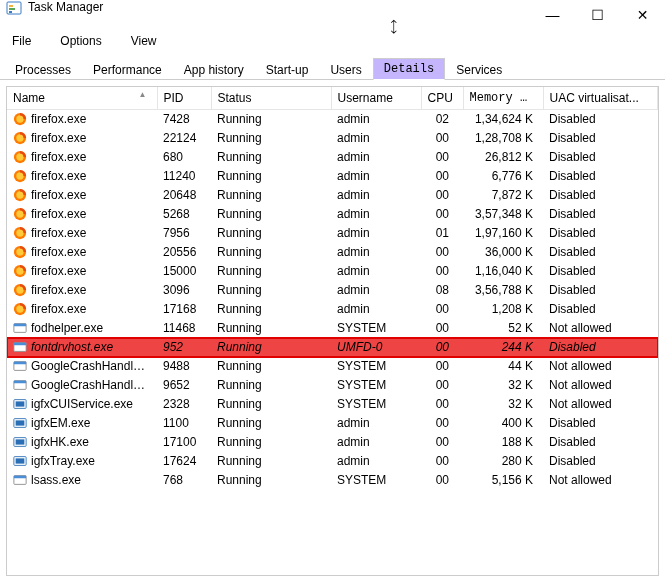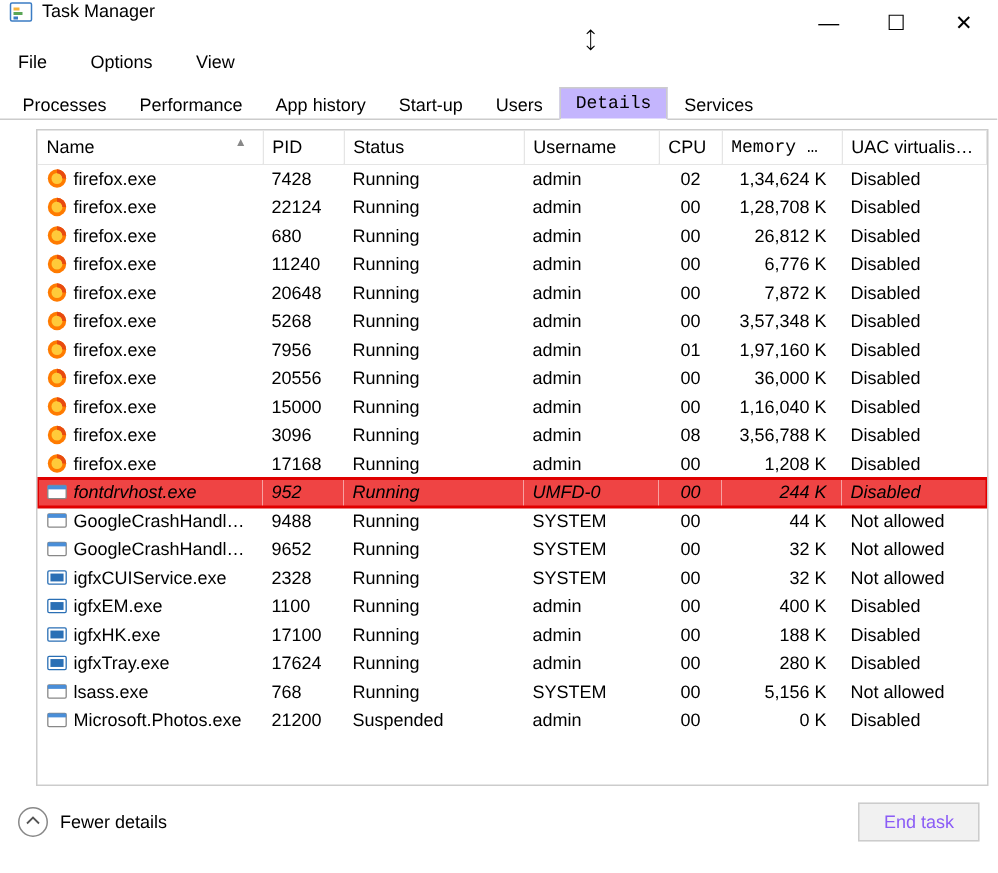--- a/index.html
+++ b/index.html
@@ -65,22 +65,22 @@
     top: 1px;
   }
   .tab.active {
     border-color: #ccc;
     background: #c4b5fd;
     border-bottom: 1px solid #fff;
     font-family: Liberation Mono, monospace;
   }
   .table-wrap {
     border: 1px solid #ccc;
-    margin: 6px 6px 0 24px;
-    height: 438px;
+    margin: 6px 6px 0 6px;
+    height: 490px;
     overflow: hidden;
   }
   table {
     width: 100%;
     border-collapse: collapse;
     table-layout: fixed;
   }
   thead th {
     text-align: left;
     font-weight: normal;
@@ -353,20 +353,32 @@
                 <circle cx="8" cy="8" r="4.2" fill="#ffca3a"></circle>
                 <path d="M8 1 A7 7 0 0 1 15 8 L12 8 A4 4 0 0 0 8 4 Z" fill="#e84b10"></path>
               </svg></span><span>firefox.exe</span></td>
           <td>17168</td>
           <td>Running</td>
           <td>admin</td>
           <td class="cpu">00</td>
           <td class="num">1,208 K</td>
           <td>Disabled</td>
         </tr>
+        <tr>
+          <td><span class="proc-icon"><svg viewBox="0 0 16 16">
+                <rect x="1" y="3" width="14" height="10" rx="1" fill="#fff" stroke="#888"></rect>
+                <rect x="1" y="3" width="14" height="3" fill="#4a8ed8"></rect>
+              </svg></span><span>fodhelper.exe</span></td>
+          <td>11468</td>
+          <td>Running</td>
+          <td>SYSTEM</td>
+          <td class="cpu">00</td>
+          <td class="num">52 K</td>
+          <td>Not allowed</td>
+        </tr>
         <tr class="highlighted">
           <td><span class="proc-icon"><svg viewBox="0 0 16 16">
                 <rect x="1" y="3" width="14" height="10" rx="1" fill="#fff" stroke="#888"></rect>
                 <rect x="1" y="3" width="14" height="3" fill="#4a8ed8"></rect>
               </svg></span><span>fontdrvhost.exe</span></td>
           <td>952</td>
           <td>Running</td>
           <td>UMFD-0</td>
           <td class="cpu">00</td>
           <td class="num">244 K</td>
@@ -448,32 +460,20 @@
           <td><span class="proc-icon"><svg viewBox="0 0 16 16">
                 <rect x="1" y="3" width="14" height="10" rx="1" fill="#fff" stroke="#888"></rect>
                 <rect x="1" y="3" width="14" height="3" fill="#4a8ed8"></rect>
               </svg></span><span>lsass.exe</span></td>
           <td>768</td>
           <td>Running</td>
           <td>SYSTEM</td>
           <td class="cpu">00</td>
           <td class="num">5,156 K</td>
           <td>Not allowed</td>
-        </tr>
-        <tr>
-          <td><span class="proc-icon"><svg viewBox="0 0 16 16">
-                <rect x="1" y="3" width="14" height="10" rx="1" fill="#fff" stroke="#888"></rect>
-                <rect x="1" y="3" width="14" height="3" fill="#4a8ed8"></rect>
-              </svg></span><span>Microsoft.Photos.exe</span></td>
-          <td>21200</td>
-          <td>Suspended</td>
-          <td>admin</td>
-          <td class="cpu">00</td>
-          <td class="num">0 K</td>
-          <td>Disabled</td>
         </tr>
       </tbody>
   </table>
 </div>
 
 <div class="footer">
   <div class="fewer">
     <span class="circ">
       <svg width="10" height="10" viewBox="0 0 10 10">
           <path d="M1 6 L5 2 L9 6" fill="none" stroke="#555" stroke-width="1.2"></path>

